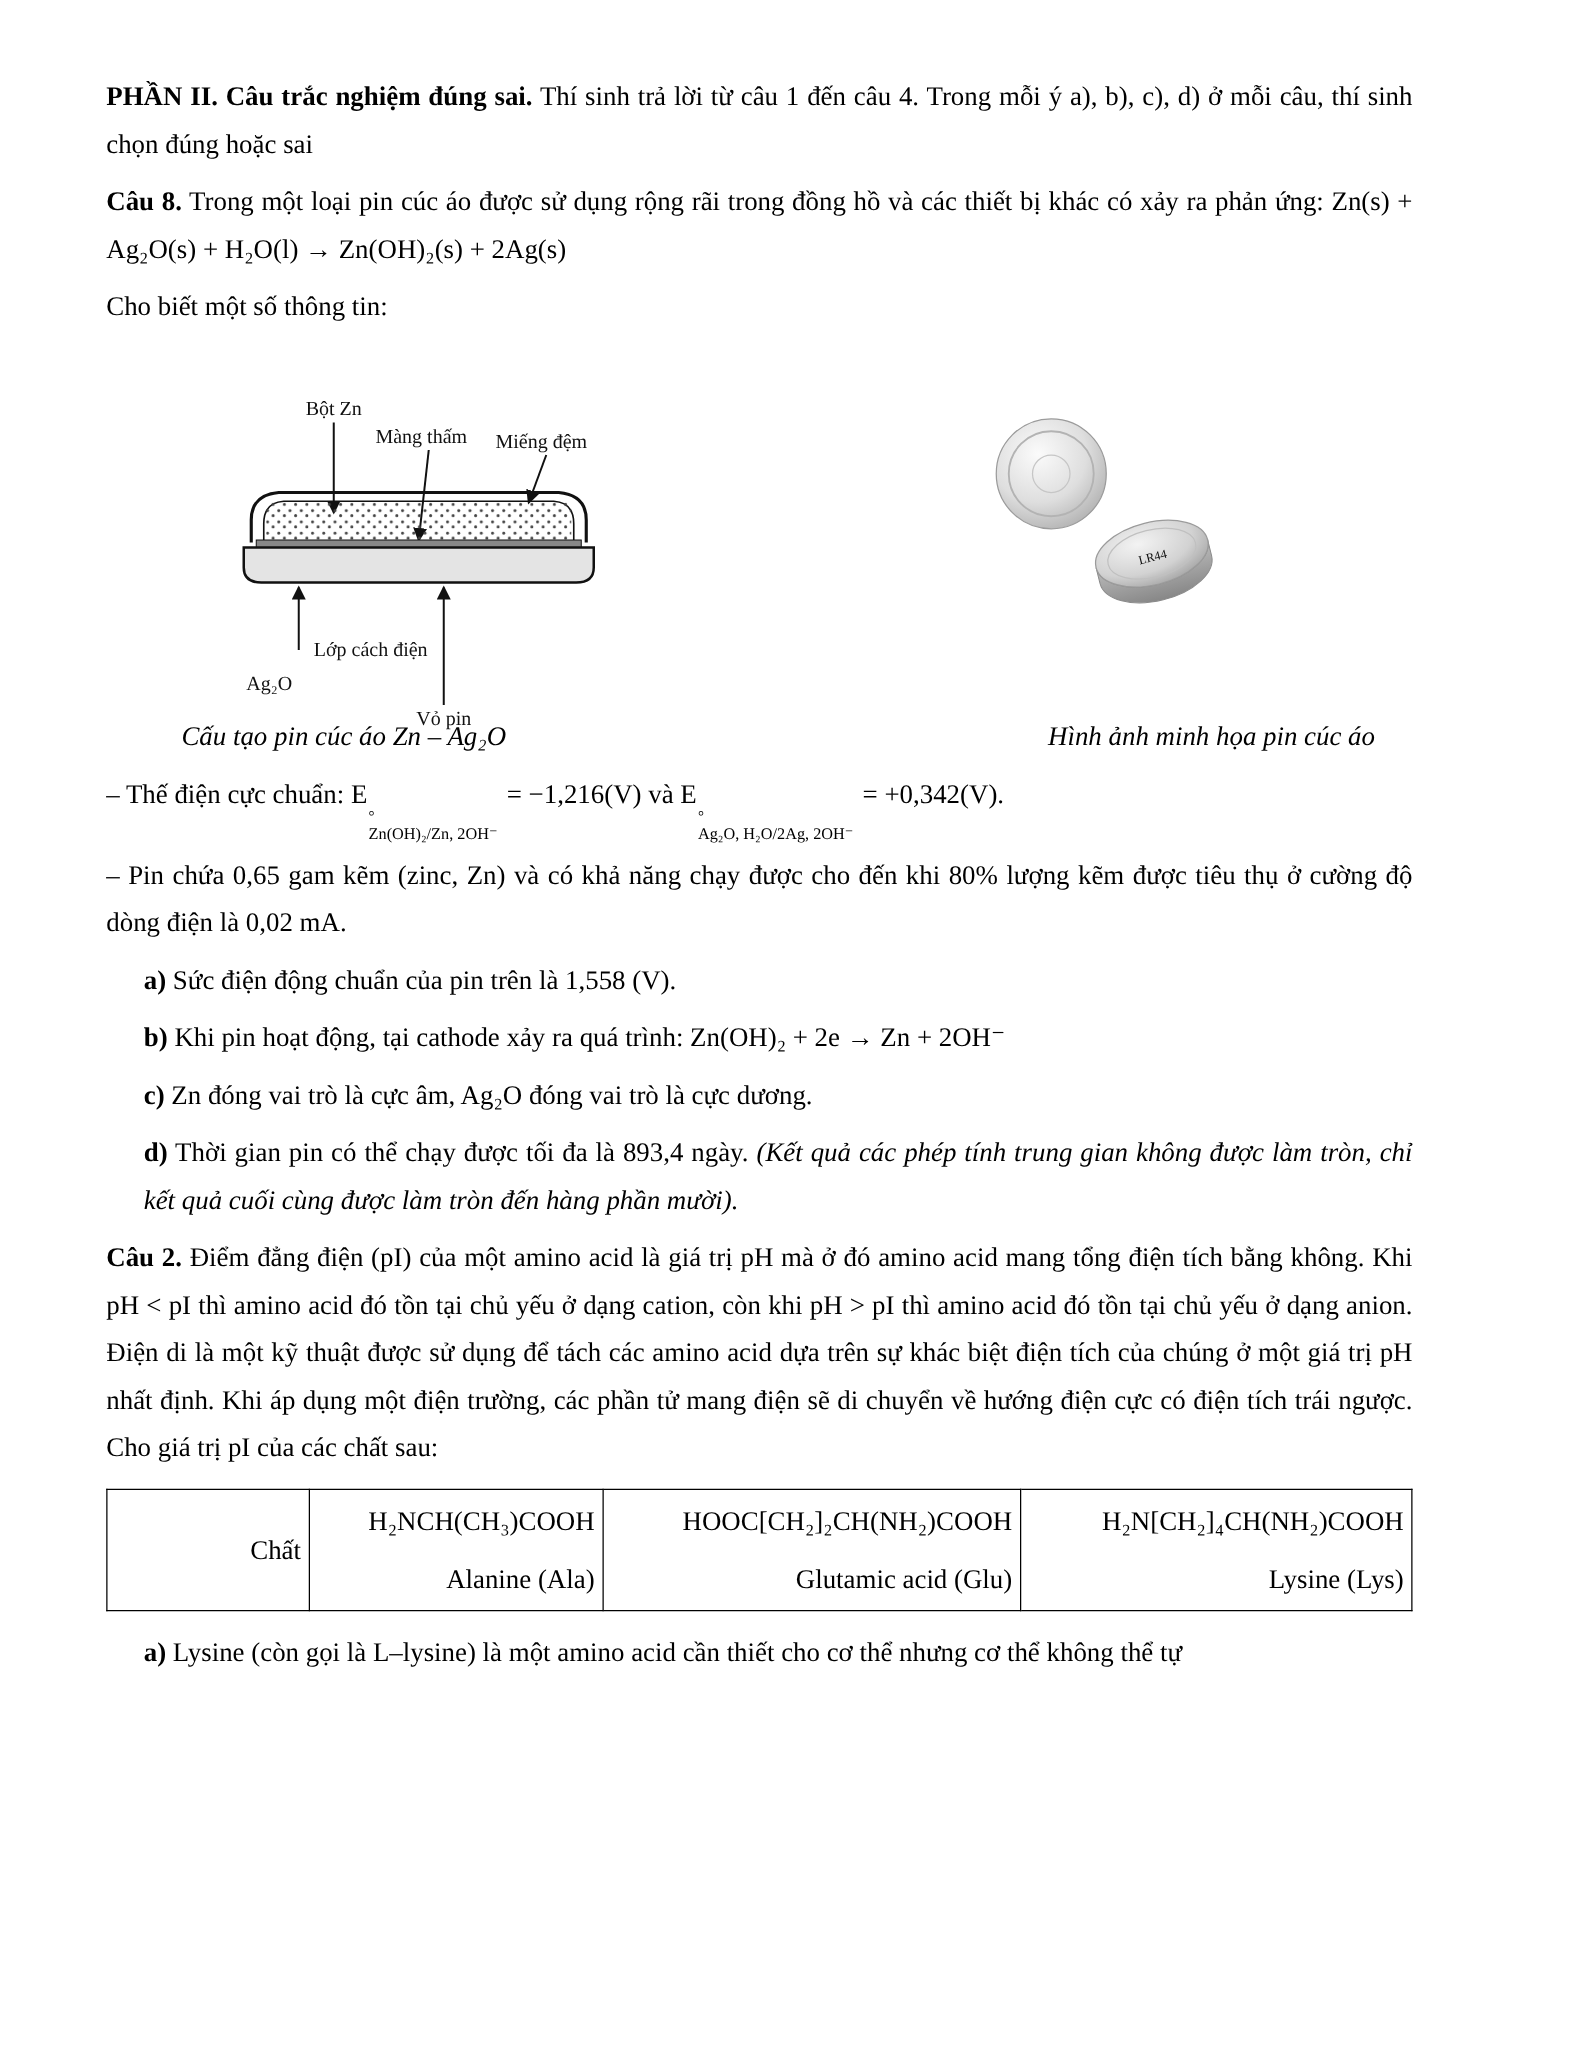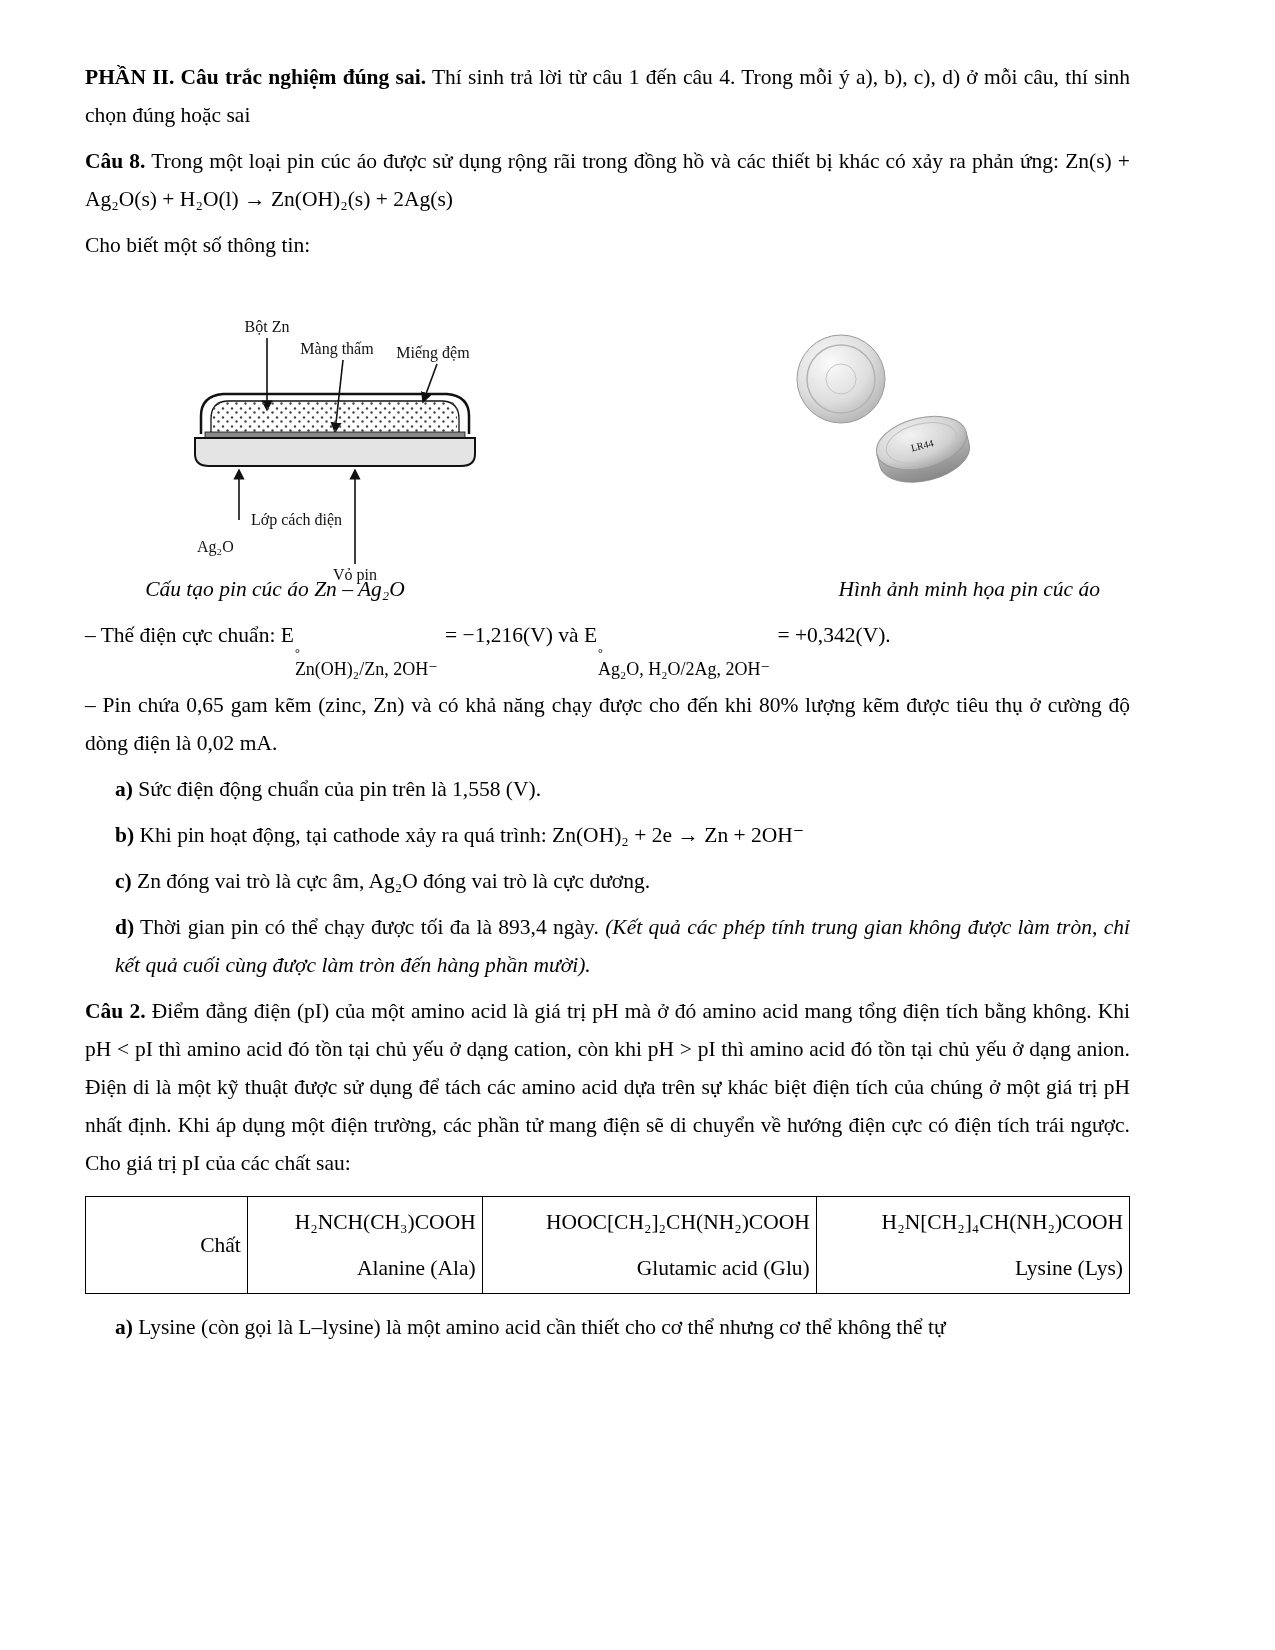--- a/index.html
+++ b/index.html
@@ -13,21 +13,21 @@
     overflow:hidden;
   }
   p{margin:0 0 8px 0;line-height:38px;text-align:justify;}
   .b{font-weight:bold;}
   .i{font-style:italic;}
   .indent{padding-left:30px;}
   
   .efield{white-space:nowrap;}
   .estack{display:inline-flex;flex-direction:column;align-items:flex-start;vertical-align:-15px;line-height:1.05;margin:0 2px 0 1px;}
   .estack .deg{font-size:12px;}
-  .estack .subsc{font-size:18px;}
+  .estack .subsc{font-size:13px;}
   
   .figure-row{position:relative;height:300px;margin:2px 0 0 0;}
   .diagram-wrap{position:absolute;left:100px;top:16px;margin-top:28px;}
   .photo-wrap{position:absolute;left:690px;top:55px;}
   .captions-row{display:flex;margin:0 0 10px 0;line-height:34px;}
   .caption{font-style:italic;text-align:center;}
   .caption.left{width:380px;}
   .caption.right{width:440px;margin-left:auto;margin-right:30px;text-align:right;}
   svg text{font-family:"Liberation Serif","DejaVu Serif",serif;fill:#111;}
   

